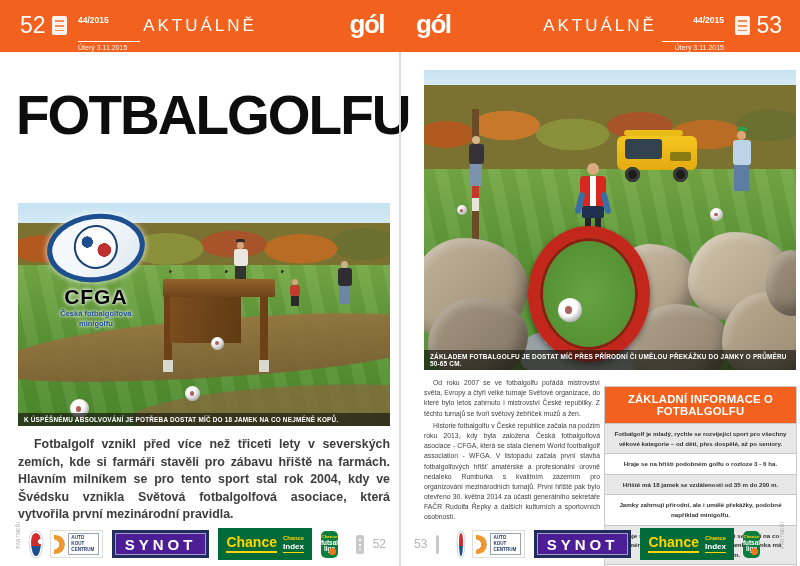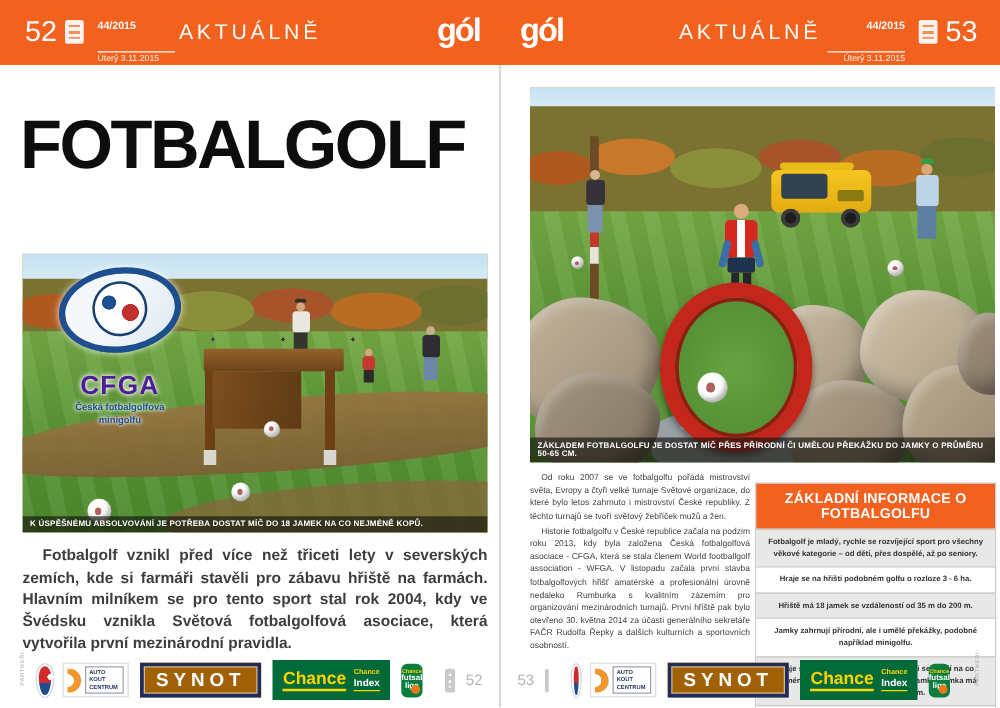--- a/index.html
+++ b/index.html
@@ -86,21 +86,21 @@
                radial-gradient(2px 3px at 85% 50%,#3a3a3a 0 60%,transparent 62%);}
   
   .cfga{position:absolute;left:4%;top:5%;width:126px;text-align:center;z-index:25;}
   .cfga-oval{position:relative;width:88px;height:58px;margin:0 auto;border:5px solid #1d4e8f;border-radius:50%;
     background:linear-gradient(130deg,#f4f8fb 45%,#dde8f1);transform:rotate(-7deg);box-shadow:0 0 6px rgba(255,255,255,.9);}
   .cfga-ball{position:absolute;left:22px;top:6px;width:40px;height:40px;border-radius:50%;
     background:radial-gradient(10px 10px at 30% 35%,#1d4e8f 0 55%,transparent 58%),
                radial-gradient(12px 12px at 70% 60%,#c22f2f 0 55%,transparent 58%),
                radial-gradient(circle at 40% 35%,#ffffff 60%,#d8e2ec);
     border:2px solid #15406f;}
-  .cfga-abbr{margin-top:15px;font-size:21px;font-weight:800;letter-spacing:1px;color:#4c1d95;
+  .cfga-abbr{margin-top:3px;font-size:21px;font-weight:800;letter-spacing:1px;color:#000000;
     text-shadow:0 0 3px #fff,0 0 5px #fff;}
   .cfga-sub{font-size:7.5px;font-weight:bold;color:#1d4e8f;line-height:1.25;text-shadow:0 0 3px #fff,0 0 4px #fff;}
 
   
   .intro{position:absolute;left:18px;top:436px;width:372px;margin:0;font-size:12.4px;font-weight:bold;
     color:#3d3d3d;line-height:1.42;text-align:justify;text-indent:16px;}
 
   
   .bodycol{position:absolute;left:24px;top:378px;width:176px;font-size:6.8px;line-height:1.5;color:#3f3f3f;text-align:justify;}
   .bodycol p{margin:0 0 2px 0;text-indent:9px;}
@@ -152,21 +152,21 @@
   .pagefoot{position:absolute;left:14px;right:14px;top:527px;height:34px;display:flex;align-items:center;gap:9px;z-index:4;}
   .vert-label{font-size:4.5px;color:#aaa;letter-spacing:.6px;transform:rotate(-90deg);width:8px;text-align:center;}
   .crest{position:relative;width:19px;height:23px;border-radius:50% 50% 50% 50%/38% 38% 62% 62%;
     background:linear-gradient(#d22b2b 58%,#1d4e8f 58%);box-shadow:0 0 0 1.5px #fff,0 0 0 2.5px #cdd5e2;}
   .crest::after{content:"";position:absolute;left:6px;top:5px;width:7px;height:9px;
     background:radial-gradient(circle at 50% 40%,#fff 0 38%,transparent 42%);}
   .autokout{display:flex;align-items:center;gap:3px;background:#fff;border:1px solid #ddd;height:26px;padding:0 3px;}
   .ak-mark{width:13px;height:19px;border-radius:0 10px 10px 0;
     background:radial-gradient(circle at 0% 50%,#ffffff 34%,#f0982e 36% 72%,#aeb4bd 74%);}
   .ak-text{font-size:4.6px;font-weight:bold;color:#233a66;line-height:1.3;border:1px solid #9aa3b5;padding:1px 2px;}
-  .synot{height:28px;padding:0 13px;background:#a16207;color:#fff;display:flex;align-items:center;
+  .synot{height:28px;padding:0 13px;background:#4c1d95;color:#fff;display:flex;align-items:center;
     font-size:15px;font-weight:bold;letter-spacing:4px;
     box-shadow:inset 0 0 0 3px #1E2D5B,inset 0 0 0 4px rgba(255,255,255,.55);}
   .chance{height:28px;padding:2px 8px;background:#006B38;display:flex;align-items:center;gap:6px;}
   .chance-main{color:#ffd400;font-size:14px;font-weight:800;border-bottom:2.5px solid #ffd400;line-height:1.05;padding-bottom:1px;}
   .chance-right{display:flex;flex-direction:column;align-items:flex-end;gap:1px;}
   .chance-tiny{color:#ffd400;font-size:5.8px;font-weight:bold;}
   .chance-index{color:#fff;font-size:8px;font-weight:bold;border-bottom:1px solid #ffd400;padding-bottom:1px;}
   .futsal{position:relative;width:27px;height:27px;border-radius:5px;background:#0b7d3e;color:#fff;
     display:flex;flex-direction:column;align-items:center;justify-content:center;line-height:1.05;}
   .f-brand{color:#ffd400;font-size:4.4px;font-weight:bold;}
@@ -189,21 +189,21 @@
       <span class="doc-icon"></span>
       <span class="issue-block">
         <span class="issue-no">44/2015</span>
         <span class="issue-date">Úterý 3.11.2015</span>
       </span>
       <span class="section-title">AKTUÁLNĚ</span>
       <span class="gol-logo">gól</span>
     </header>
 
     <h1 class="headline">
-      <span class="h1b">FOTBALGOLF</span>
+      <span class="h1b">FOTBALGOLFU</span>
     </h1>
 
     <figure class="photo photo-left" style="margin:0;">
       <div class="layer sky"></div>
       <div class="layer trees"></div>
       <div class="layer field"></div>
       <div class="layer horizon-figs"></div>
       <div class="layer dirt-path"></div>
       <div class="layer dirt-path2"></div>
 

